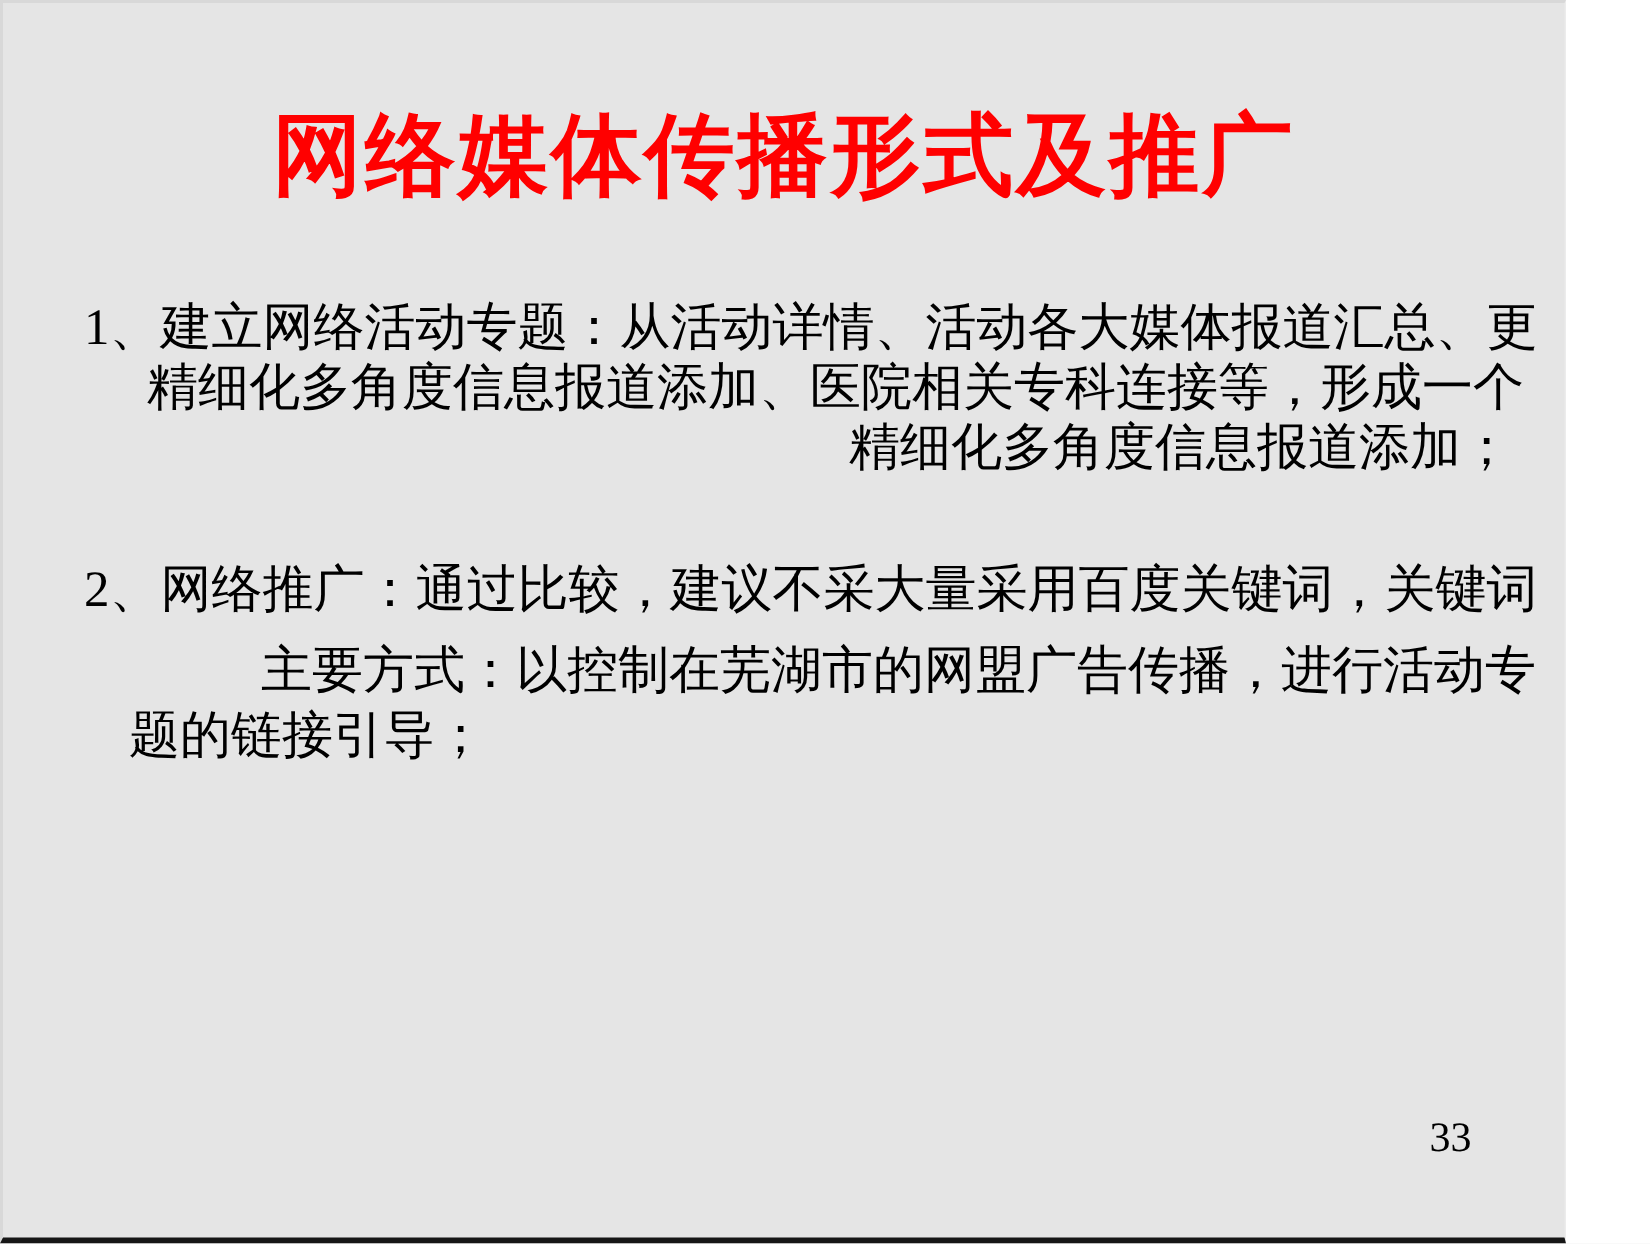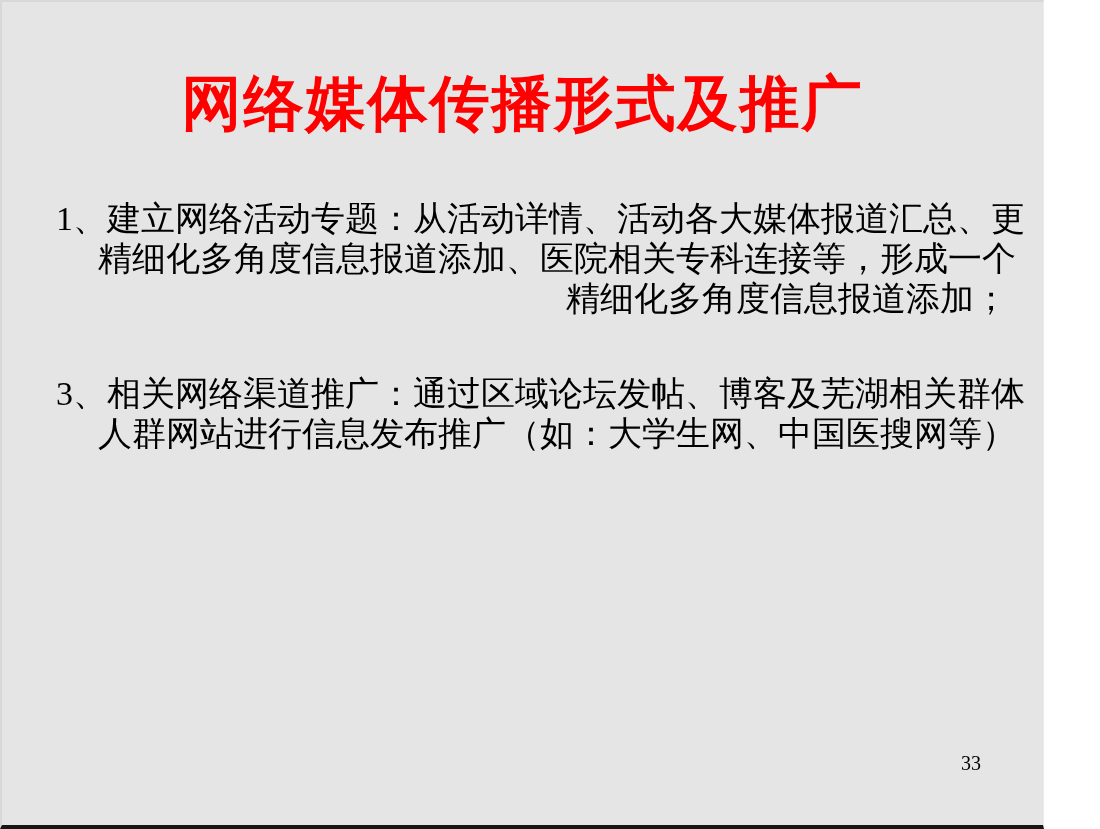--- a/index.html
+++ b/index.html
@@ -58,45 +58,46 @@
     margin-top: 12px;
     line-height: 43px;
   }
   .para-3 {
     margin-top: 7px;
   }
   .page-number {
     position: absolute;
     right: 62px;
     bottom: 50px;
-    font-size: 20px;
+    font-size: 28px;
     color: #000000;
   }
 </style>
 </head>
 <body>
 
 <div class="slide">
 
   <div class="slide-title">网络媒体传播形式及推广</div>
 
   <div class="slide-body">
 
     <div class="para para-1">
       <div class="line">1、建立网络活动专题：从活动详情、活动各大媒体报道汇总、更</div>
       <div class="line indent-wrap">精细化多角度信息报道添加、医院相关专科连接等，形成一个</div>
       <div class="line indent-wrap">精细化多角度信息报道添加；</div>
     </div>
 
     <div class="para para-2">
+      <div class="line">2、网络推广：通过比较，建议不采大量采用百度关键词，关键词</div>
     </div>
 
+    <div class="para para-2-sub">
+      <div class="line indent-sub-first">主要方式：以控制在芜湖市的网盟广告传播，进行活动专</div>
+      <div class="line indent-sub-wrap">题的链接引导；</div>
+    </div>
 
-    <div class="para para-3">
-      <div class="line">3、相关网络渠道推广：通过区域论坛发帖、博客及芜湖相关群体</div>
-      <div class="line indent-wrap">人群网站进行信息发布推广（如：大学生网、中国医搜网等）</div>
-    </div>
 
   </div>
 
   <div class="page-number">33</div>
 
 </div>
 
 </body></html>

